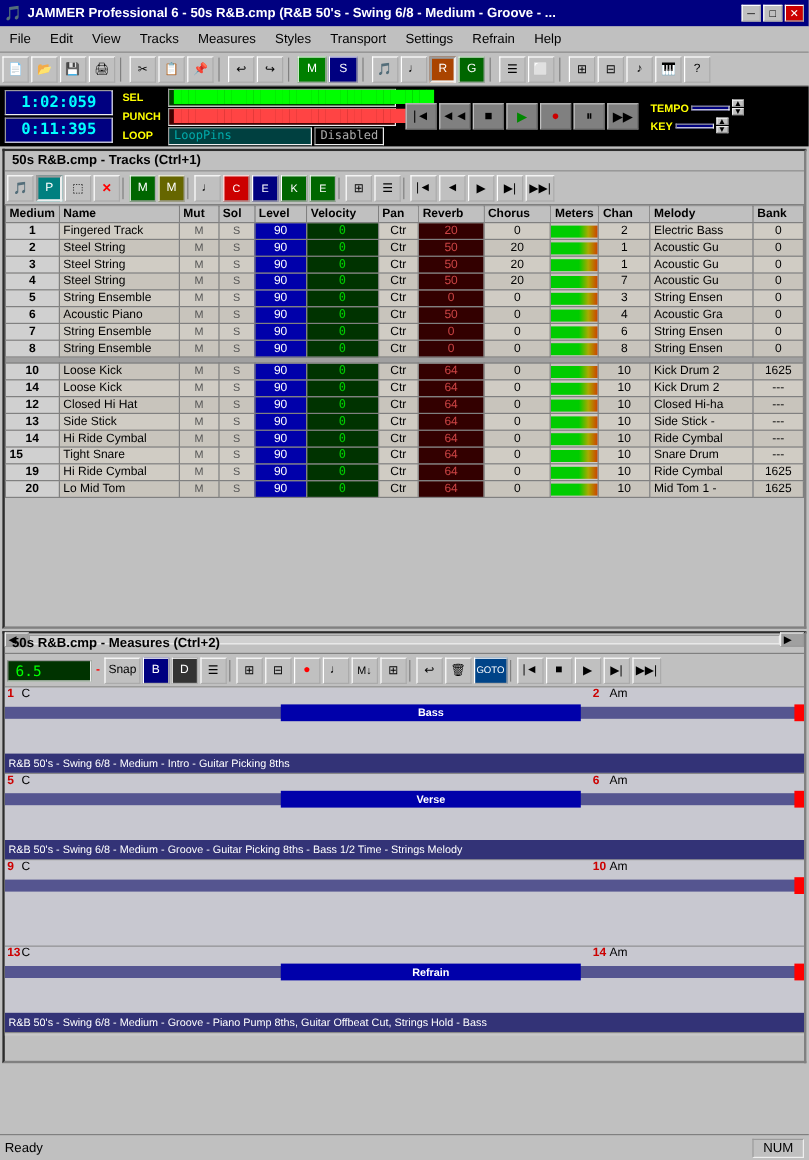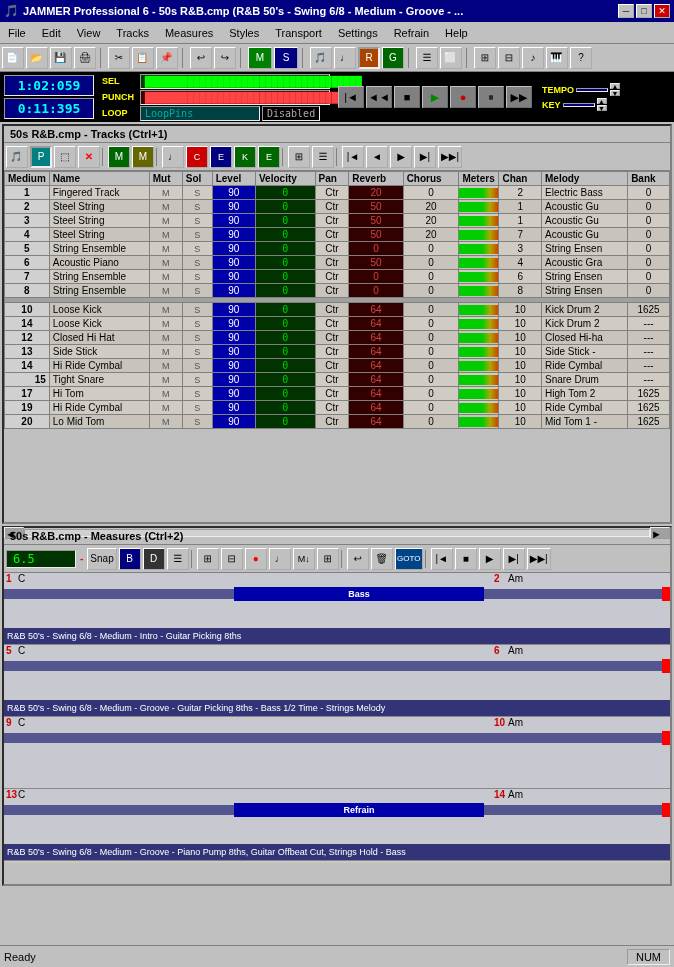--- a/index.html
+++ b/index.html
@@ -430,52 +430,35 @@
     <td style="background:#330000;color:#cc4444;text-align:center;">64</td>
     <td style="text-align:center;">0</td>
     <td style="width:40px;padding:0;">
       <div style="height:10px;background:linear-gradient(to right,#00cc00 60%,#aaaa00 80%,#cc4400 100%);width:100%;"></div>
     </td>
     <td style="text-align:center;">10</td>
     <td style="max-width:80px;overflow:hidden;">Ride Cymbal</td>
     <td style="text-align:center;">---</td>
   </tr>
           <tr style="background: rgb(208, 204, 196);">
-    <td class="row-num" style="text-align:right;background:#d0d0d0;font-weight:bold;padding:0 3px;margin-top:16px;">15</td>
+    <td class="row-num" style="text-align:left;background:#d0d0d0;font-weight:bold;padding:0 3px;margin-top:16px;">15</td>
     <td style="min-width:90px;max-width:100px;">Tight Snare</td>
     <td style="text-align:center;"><span style="font-size:9px;color:#555;cursor:pointer;">M</span></td>
     <td style="text-align:center;"><span style="font-size:9px;color:#555;cursor:pointer;">S</span></td>
     <td style="background:#0000aa;color:white;text-align:center;padding:0 4px;">90</td>
     <td style="background:#003300;color:#00cc00;text-align:center;font-family:monospace;">0</td>
     <td style="text-align:center;">Ctr</td>
     <td style="background:#330000;color:#cc4444;text-align:center;">64</td>
     <td style="text-align:center;">0</td>
     <td style="width:40px;padding:0;">
       <div style="height:10px;background:linear-gradient(to right,#00cc00 60%,#aaaa00 80%,#cc4400 100%);width:100%;"></div>
     </td>
     <td style="text-align:center;">10</td>
     <td style="max-width:80px;overflow:hidden;">Snare Drum</td>
     <td style="text-align:center;">---</td>
-  </tr>
-          <tr style="background: rgb(208, 204, 196);">
-    <td class="row-num" style="text-align:center;background:#d0d0d0;font-weight:bold;padding:0 3px;">17</td>
-    <td style="min-width:90px;max-width:100px;">Hi Tom</td>
-    <td style="text-align:center;"><span style="font-size:9px;color:#555;cursor:pointer;">M</span></td>
-    <td style="text-align:center;"><span style="font-size:9px;color:#555;cursor:pointer;">S</span></td>
-    <td style="background:#0000aa;color:white;text-align:center;padding:0 4px;">90</td>
-    <td style="background:#003300;color:#00cc00;text-align:center;font-family:monospace;">0</td>
-    <td style="text-align:center;">Ctr</td>
-    <td style="background:#330000;color:#cc4444;text-align:center;">64</td>
-    <td style="text-align:center;">0</td>
-    <td style="width:40px;padding:0;">
-      <div style="height:10px;background:linear-gradient(to right,#00cc00 60%,#aaaa00 80%,#cc4400 100%);width:100%;"></div>
-    </td>
-    <td style="text-align:center;">10</td>
-    <td style="max-width:80px;overflow:hidden;">High Tom 2</td>
-    <td style="text-align:center;">1625</td>
   </tr>
           <tr style="background: rgb(208, 204, 196);">
     <td class="row-num" style="text-align:center;background:#d0d0d0;font-weight:bold;padding:0 3px;">19</td>
     <td style="min-width:90px;max-width:100px;">Hi Ride Cymbal</td>
     <td style="text-align:center;"><span style="font-size:9px;color:#555;cursor:pointer;">M</span></td>
     <td style="text-align:center;"><span style="font-size:9px;color:#555;cursor:pointer;">S</span></td>
     <td style="background:#0000aa;color:white;text-align:center;padding:0 4px;">90</td>
     <td style="background:#003300;color:#00cc00;text-align:center;font-family:monospace;">0</td>
     <td style="text-align:center;">Ctr</td>
     <td style="background:#330000;color:#cc4444;text-align:center;">64</td>
@@ -562,20 +545,21 @@
       </div>
       <div style="position: relative; height: 72px; border-bottom: 1px solid rgb(136, 136, 136); background: rgb(200, 200, 208);">
         <div style="position: absolute; top: 0px; left: 0px; right: 0px; height: 16px;">
           <span style="position: absolute; font-size: 10px; font-weight: bold; color: rgb(204, 0, 0); top: 0px; left: 2px;">5</span>
           <span style="position: absolute; font-size: 10px; color: rgb(0, 0, 0); top: 0px; left: 14px;">C</span>
           <span style="position: absolute; font-size: 10px; font-weight: bold; color: rgb(204, 0, 0); top: 0px; left: 490px;">6</span>
           <span style="position: absolute; font-size: 10px; color: rgb(0, 0, 0); top: 0px; left: 504px;">Am</span>
         </div>
         <div style="position: absolute; top: 16px; left: 0px; right: 0px; height: 10px; background: rgb(85, 85, 144);"></div>
         <div style="position: absolute; right: 0px; top: 14px; width: 8px; height: 14px; background: red;"></div>
+        <div style="position: absolute; top: 14px; left: 230px; width: 250px; height: 14px; background: rgb(0, 0, 170); display: flex; align-items: center; justify-content: center; color: white; font-size: 9px; font-weight: bold;">Verse</div>
         <div style="position: absolute; bottom: 0px; left: 0px; right: 0px; background: rgb(51, 51, 119); color: white; font-size: 9px; padding: 1px 3px; white-space: nowrap; overflow: hidden; text-overflow: ellipsis; height: 16px; line-height: 14px;">R&amp;B 50's - Swing 6/8 - Medium - Groove - Guitar Picking 8ths - Bass 1/2 Time - Strings Melody</div>
       </div>
       <div style="position: relative; height: 72px; border-bottom: 1px solid rgb(136, 136, 136); background: rgb(200, 200, 208);">
         <div style="position: absolute; top: 0px; left: 0px; right: 0px; height: 16px;">
           <span style="position: absolute; font-size: 10px; font-weight: bold; color: rgb(204, 0, 0); top: 0px; left: 2px;">9</span>
           <span style="position: absolute; font-size: 10px; color: rgb(0, 0, 0); top: 0px; left: 14px;">C</span>
           <span style="position: absolute; font-size: 10px; font-weight: bold; color: rgb(204, 0, 0); top: 0px; left: 490px;">10</span>
           <span style="position: absolute; font-size: 10px; color: rgb(0, 0, 0); top: 0px; left: 504px;">Am</span>
         </div>
         <div style="position: absolute; top: 16px; left: 0px; right: 0px; height: 10px; background: rgb(85, 85, 144);"></div>

